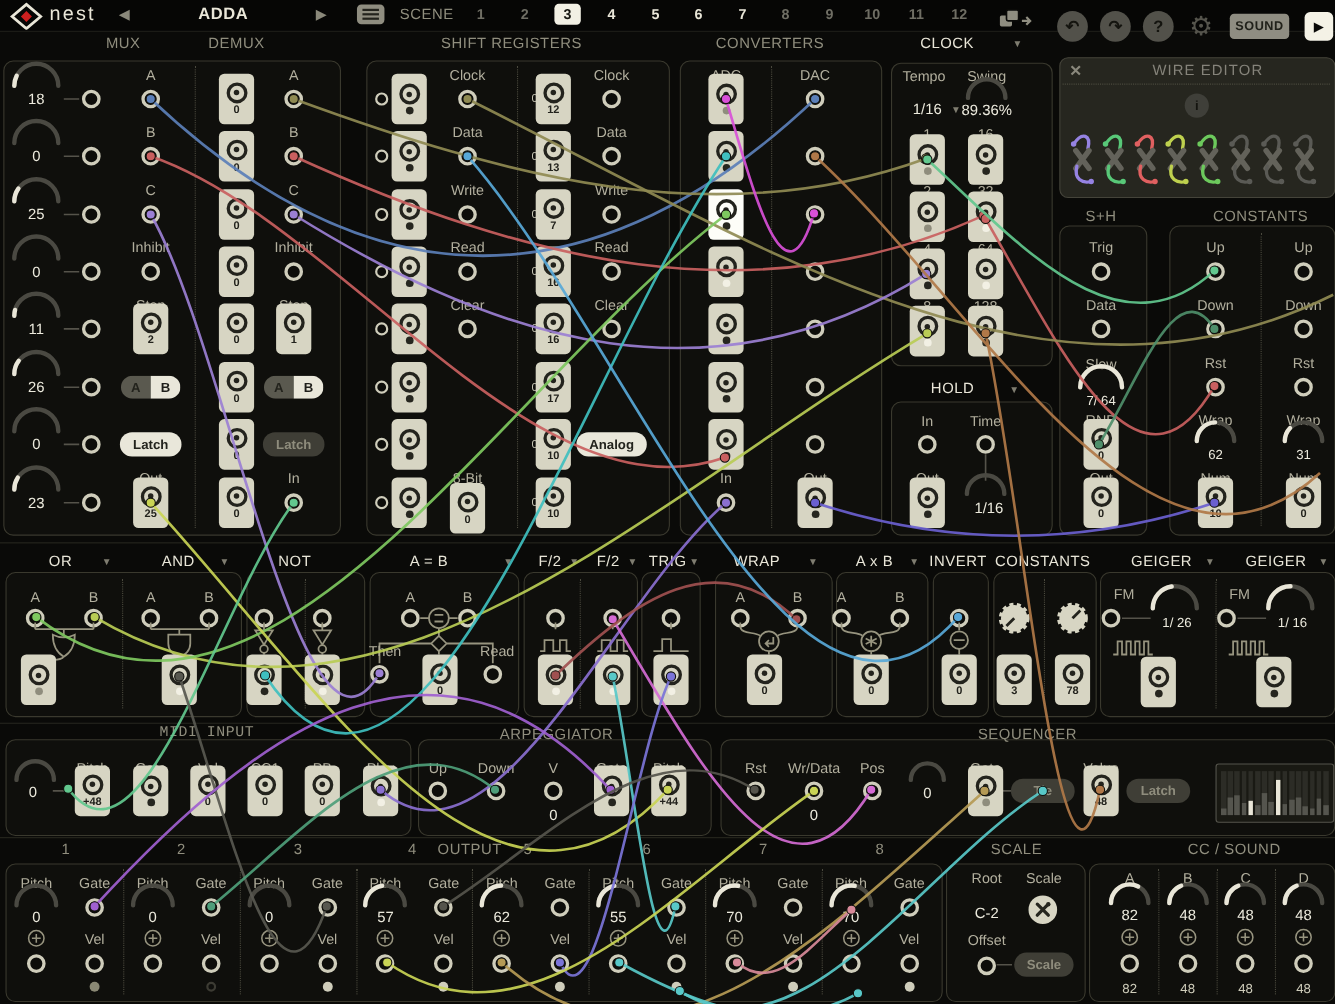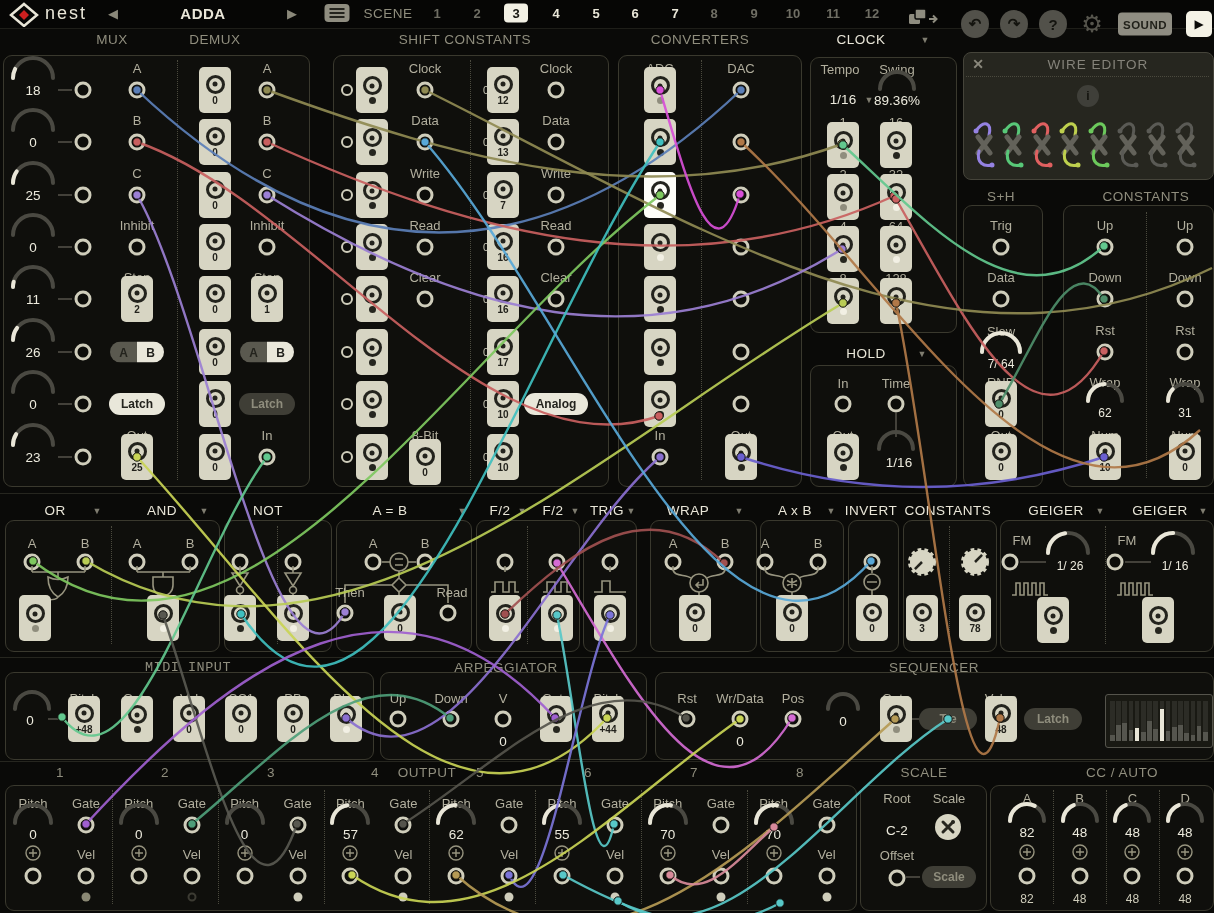--- a/index.html
+++ b/index.html
@@ -138,21 +138,21 @@
     </div>
     <div class="lbl " style="left: 1092px; top: 24px; font-size: 24px; color: rgb(85, 84, 76);">⚙</div>
     <div class="soundbtn" style="left: 1145px; top: 24px;">
       <span>SOUND</span>
     </div>
     <div class="playbtn" style="left: 1199px; top: 24px;">
       <span>▶</span>
     </div>
     <div class="lbl dimh" style="left: 112px; top: 39px;">MUX</div>
     <div class="lbl dimh" style="left: 215px; top: 39px;">DEMUX</div>
-    <div class="lbl dimh" style="left: 465px; top: 39px;">SHIFT CONSTANTS</div>
+    <div class="lbl dimh" style="left: 465px; top: 39px;">SHIFT REGISTERS</div>
     <div class="lbl dimh" style="left: 700px; top: 39px;">CONVERTERS</div>
     <div class="lbl whiteh" style="left: 861px; top: 39px;">CLOCK</div>
     <div class="lbl tri" style="left: 925px; top: 40px;">▼</div>
     <div class="gl" style="left: 10px; top: 55px;"><svg width="46" height="26" viewBox="0 0 46 26">
         <path d="M3 23 A20 20 0 0 1 43 23" stroke="#4a4942" stroke-width="4" fill="none" stroke-linecap="round"></path>
         <path d="M3 23 A20 20 0 0 1 43 23" stroke="#e9e6d8" stroke-width="4" fill="none" stroke-linecap="round" stroke-dasharray="9.4 999"></path>
       </svg></div>
     <div class="lbl kv" style="left: 33px; top: 90px;">18</div>
     <div class="port" style="left: 83px; top: 90px;"></div>
     <div class="gl" style="left: 10px; top: 107px;"><svg width="46" height="26" viewBox="0 0 46 26">
@@ -1042,21 +1042,21 @@
     <div class="lbl kv" style="left: 897px; top: 830px;">C-2</div>
     <div class="cbtn" style="left: 948px; top: 827px; width: 26px; height: 26px; background: rgb(215, 213, 195);">
       <svg width="16" height="16" viewBox="0 0 16 16">
         <path d="M3 13 L13 3 M3 3 L13 13" stroke="#26261f" stroke-width="3" stroke-linecap="round"></path>
         <circle cx="13" cy="3" r="2" fill="#26261f"></circle>
       </svg>
     </div>
     <div class="lbl " style="left: 897px; top: 855px;">Offset</div>
     <div class="port" style="left: 897px; top: 878px;"></div>
     <div class="pill off" style="left: 949px; top: 877px; width: 54px;">Scale</div>
-    <div class="lbl dimh" style="left: 1122px; top: 772px;">CC / AUTO</div>
+    <div class="lbl dimh" style="left: 1122px; top: 772px;">CC / SOUND</div>
     <div class="lbl " style="left: 1027px; top: 798px;">A</div>
     <div class="gl" style="left: 1007px; top: 801px;"><svg width="40" height="23" viewBox="0 0 40 23">
         <path d="M3 20 A17 17 0 0 1 37 20" stroke="#4a4942" stroke-width="4" fill="none" stroke-linecap="round"></path>
         <path d="M3 20 A17 17 0 0 1 37 20" stroke="#e9e6d8" stroke-width="4" fill="none" stroke-linecap="round" stroke-dasharray="34.5 999"></path>
       </svg></div>
     <div class="lbl kv" style="left: 1027px; top: 832px;">82</div>
     <div class="gl" style="left: 1018px; top: 843px;"><svg width="18" height="18" viewBox="0 0 18 18">
         <circle cx="9" cy="9" r="7" stroke="#97947f" fill="none" stroke-width="1.4"></circle>
         <path d="M9 5 V13 M5 9 H13" stroke="#97947f" stroke-width="1.4"></path>
       </svg></div>

